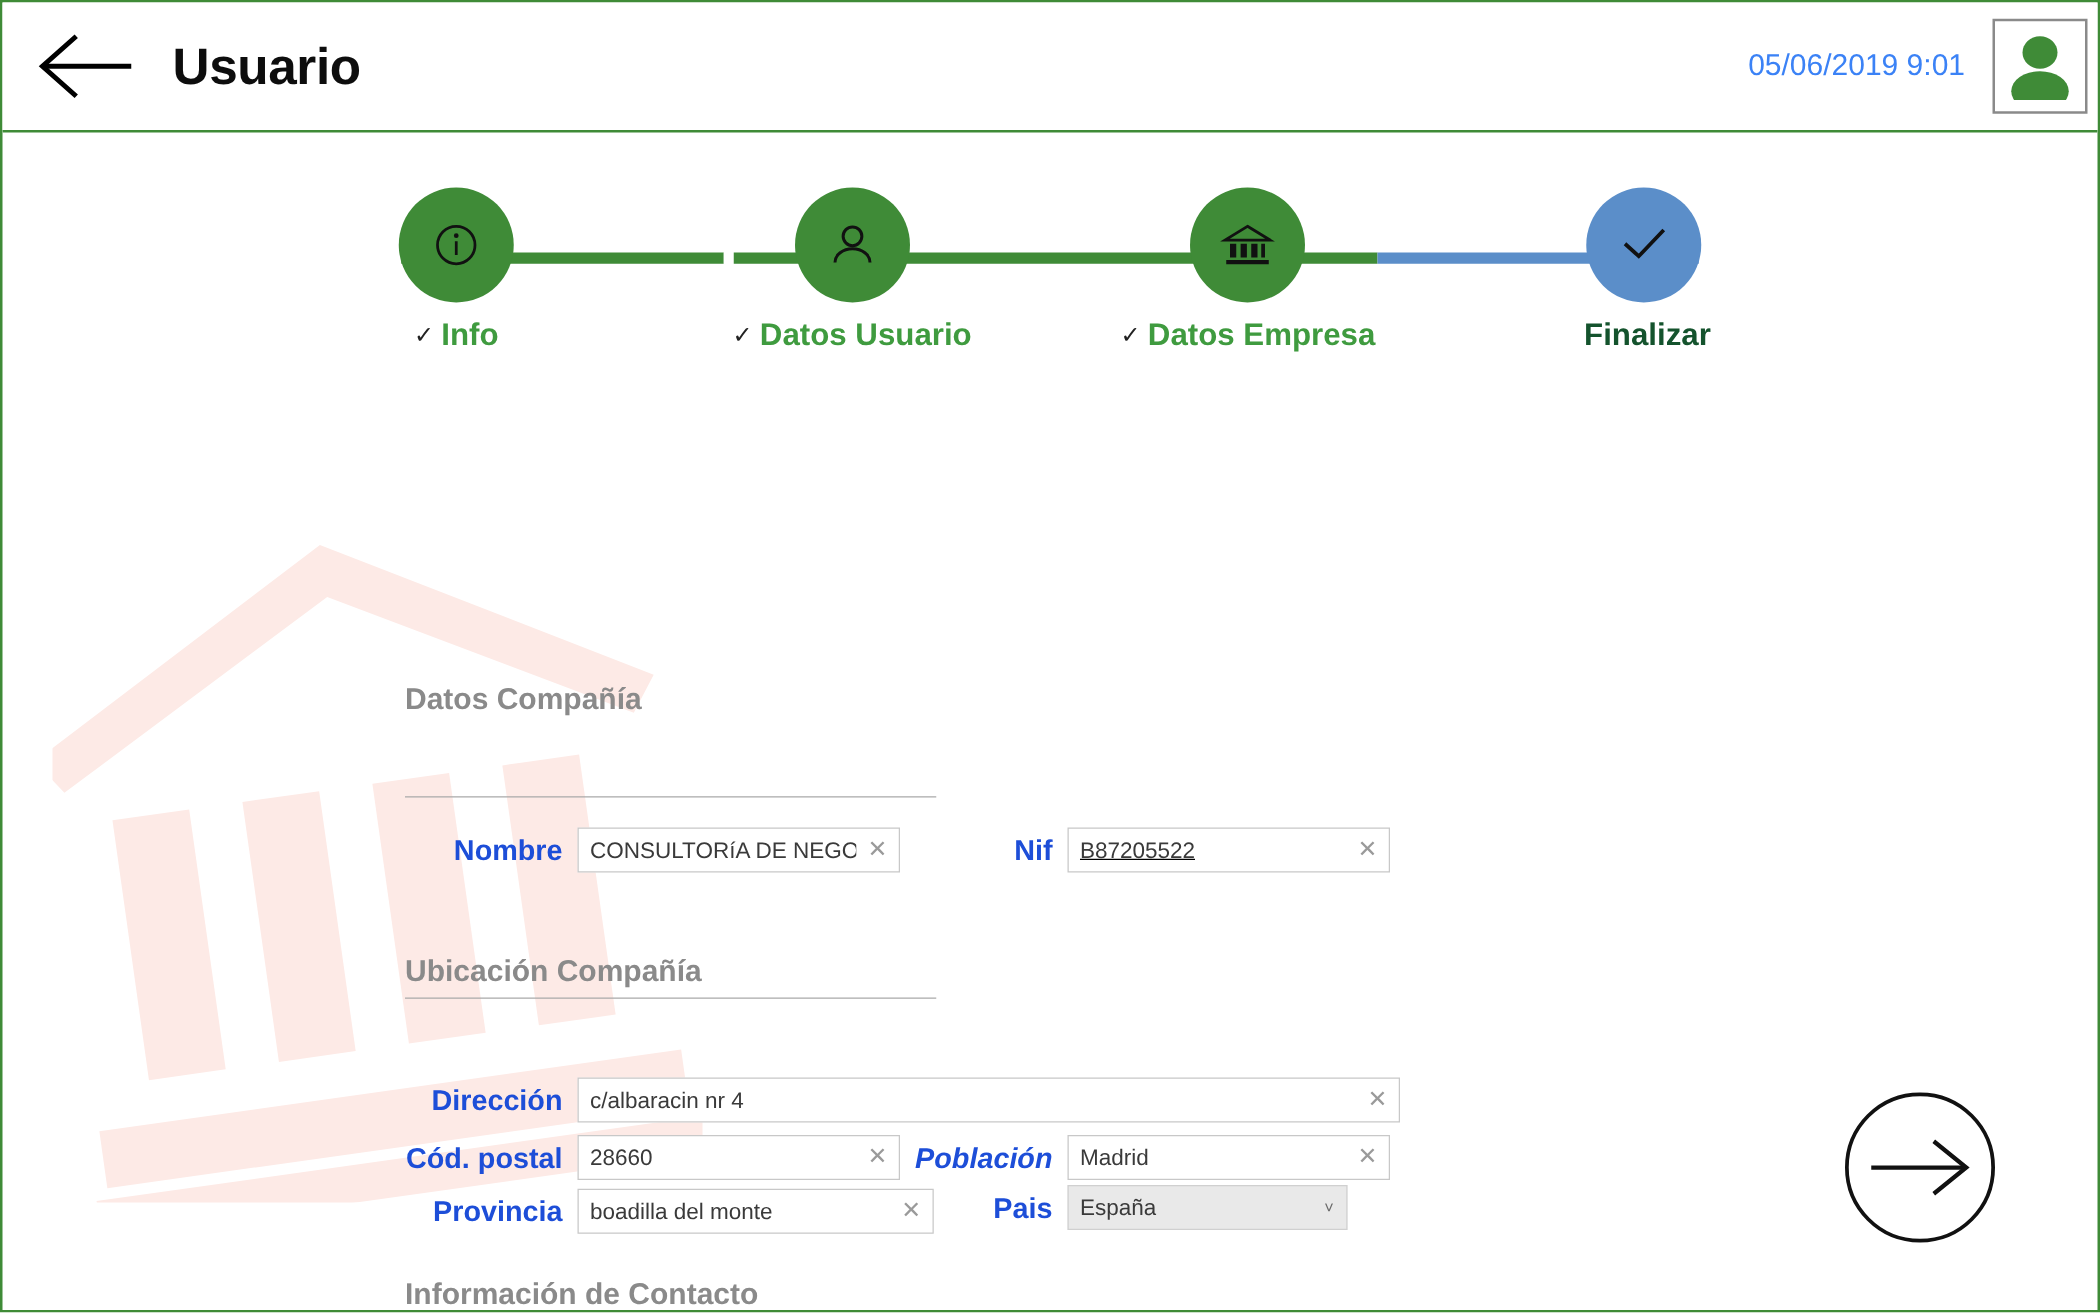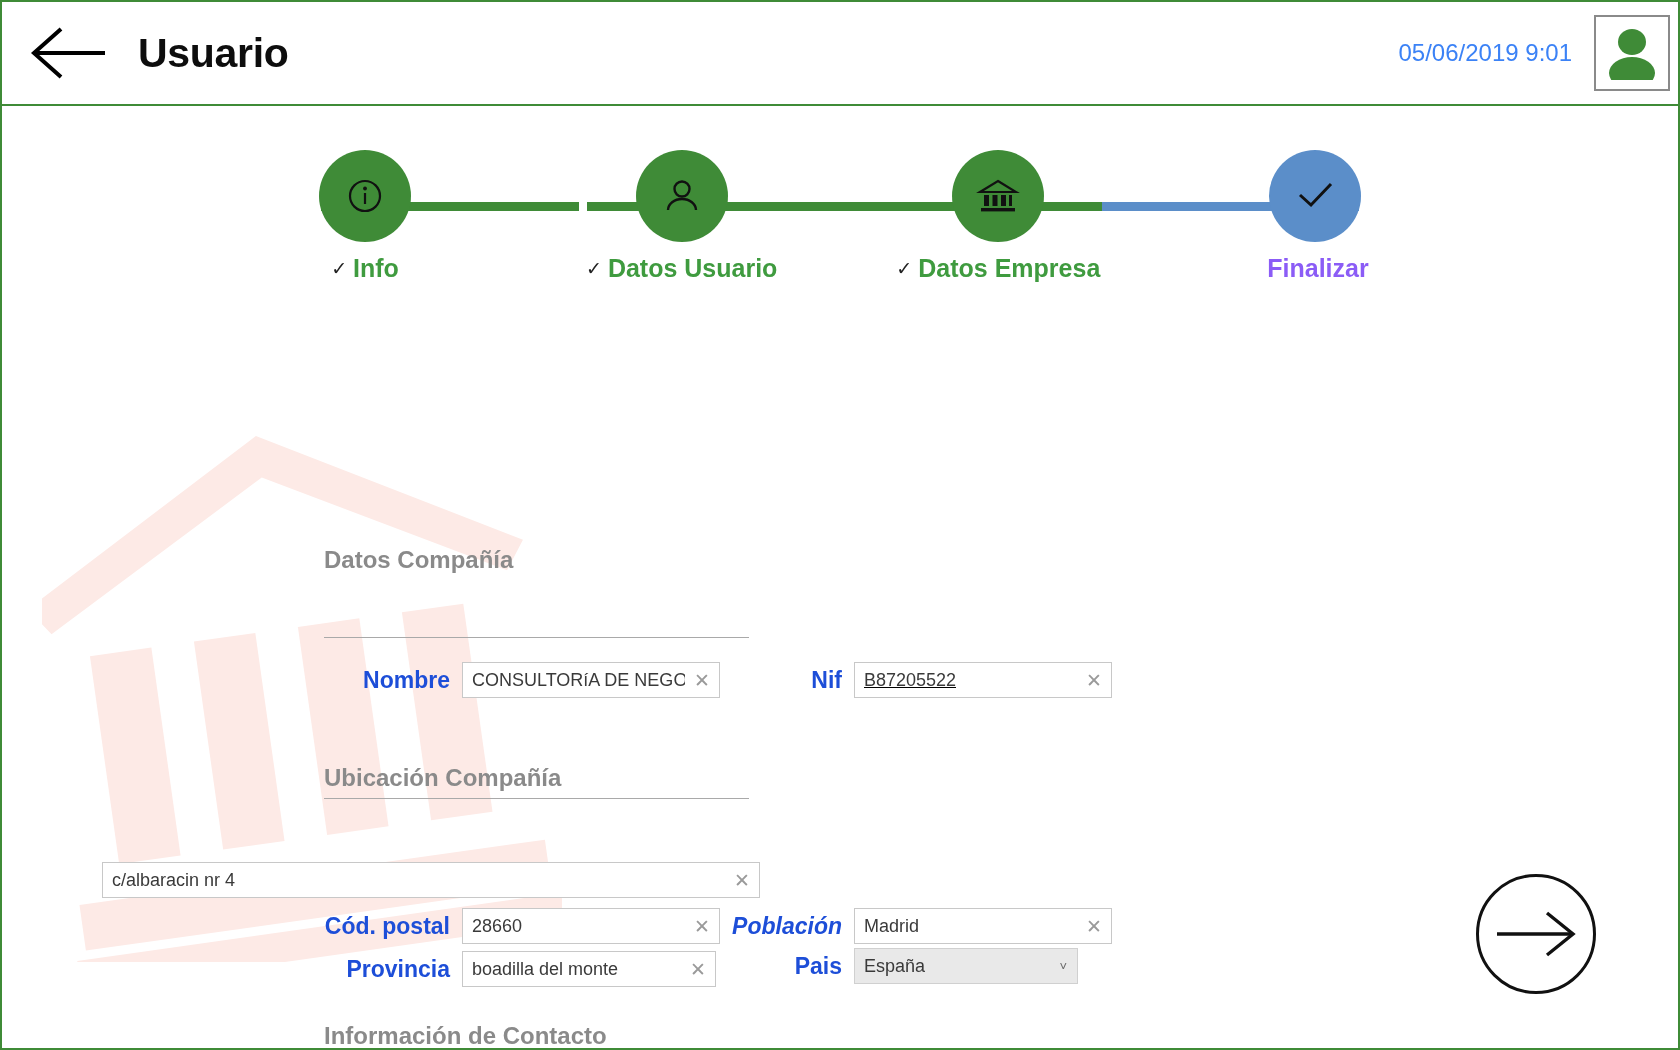--- a/index.html
+++ b/index.html
@@ -116,21 +116,21 @@
     align-items: center;
     gap: 6px;
     white-space: nowrap;
   }
   .step-check { color: #222; font-size: 19px; line-height: 1; }
   .step-label {
     font-size: 25px;
     font-weight: bold;
   }
   .step-label.green { color: #3f9b3f; }
-  .step-label.blue  { color: #8b5cf6; }
+  .step-label.blue  { color: #14532d; }
 
   
   .form {
     position: relative;
     z-index: 2;
     margin-top: -26px;
     padding-left: 0;
   }
   .section {
     position: relative;
@@ -338,20 +338,21 @@
         <span class="clear-x">✕</span>
       </div>
     </div>
 
     <div class="section">
       <div class="section-title" style="left:322px; top:490px;">Ubicación Compañía</div>
       <div class="rule" style="top:524px;"></div>
     </div>
 
     <div class="field-row" style="left:100px; top:588px;">
+      <div class="field-label" style="width:360px;">Dirección</div>
       <div class="input-box" style="width:658px;">
         <span class="input-text">c/albaracin nr 4</span>
         <span class="clear-x">✕</span>
       </div>
     </div>
 
     <div class="field-row" style="left:100px; top:634px;">
       <div class="field-label" style="width:360px;">Cód. postal</div>
       <div class="input-box" style="width:258px;">
         <span class="input-text">28660</span>
@@ -362,21 +363,21 @@
     <div class="field-row" style="left:600px; top:634px;">
       <div class="field-label" style="width:252px;font-style:italic;">Población</div>
       <div class="input-box" style="width:258px;">
         <span class="input-text">Madrid</span>
         <span class="clear-x">✕</span>
       </div>
     </div>
 
     <div class="field-row" style="left:100px; top:677px;">
       <div class="field-label" style="width:360px;">Provincia</div>
-      <div class="input-box" style="width:254px;text-align:right;">
+      <div class="input-box" style="width:285px;text-align:right;">
         <span class="input-text">boadilla del monte</span>
         <span class="clear-x">✕</span>
       </div>
     </div>
 
     <div class="field-row" style="left:600px; top:674px;">
       <div class="field-label" style="width:252px;">Pais</div>
       <div class="input-box select" style="width:224px;">
         <span class="input-text">España</span>
         <span class="caret">˅</span>

